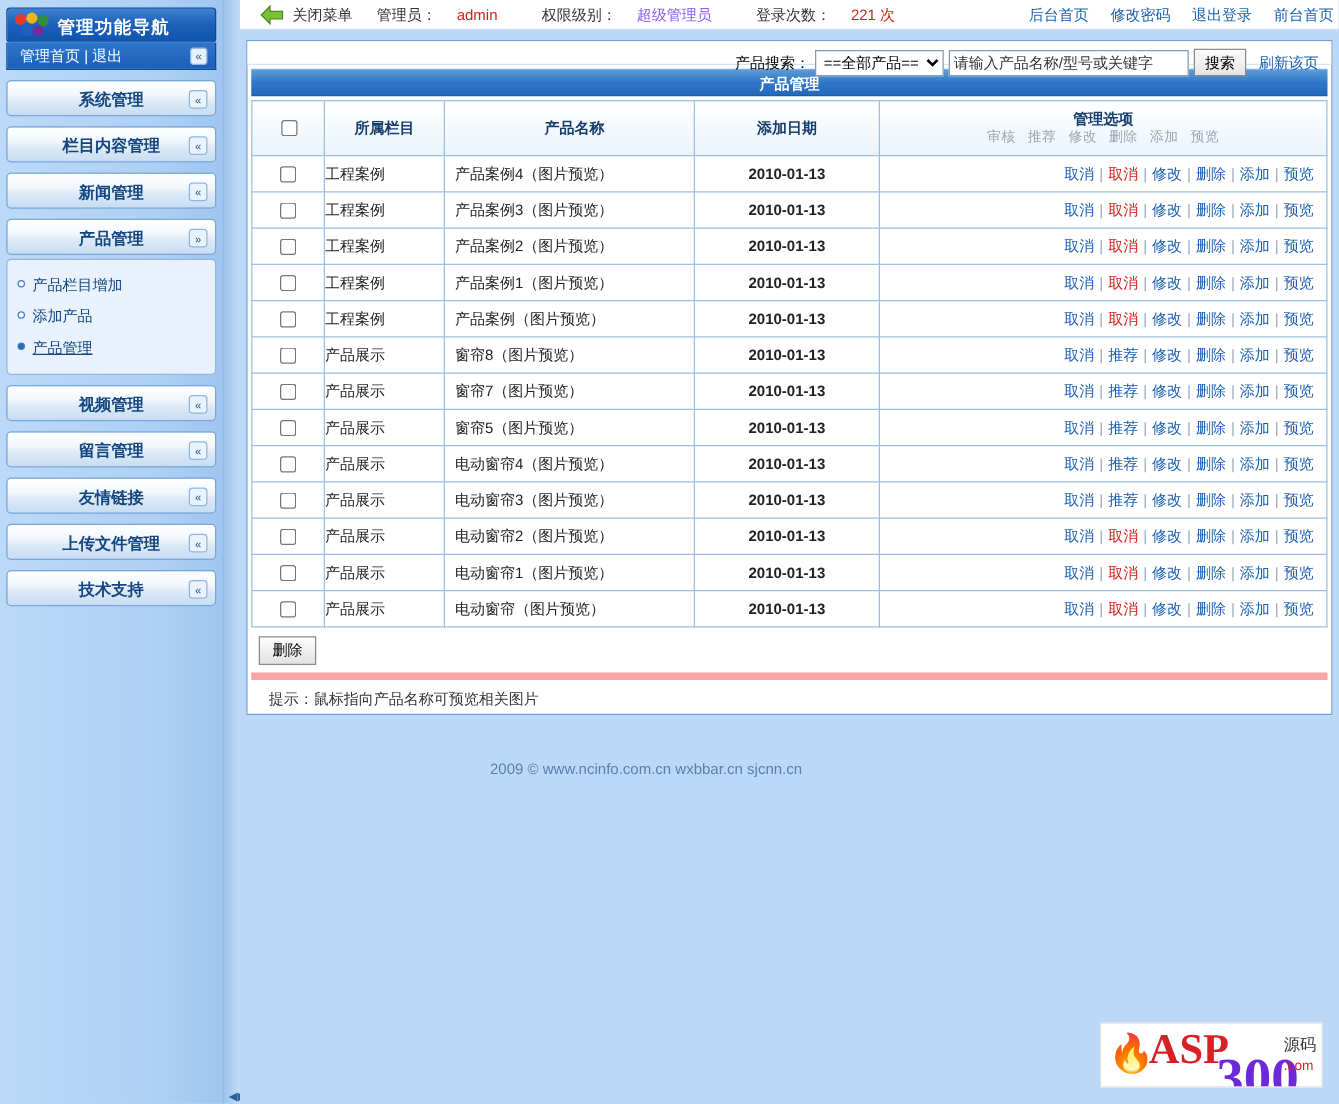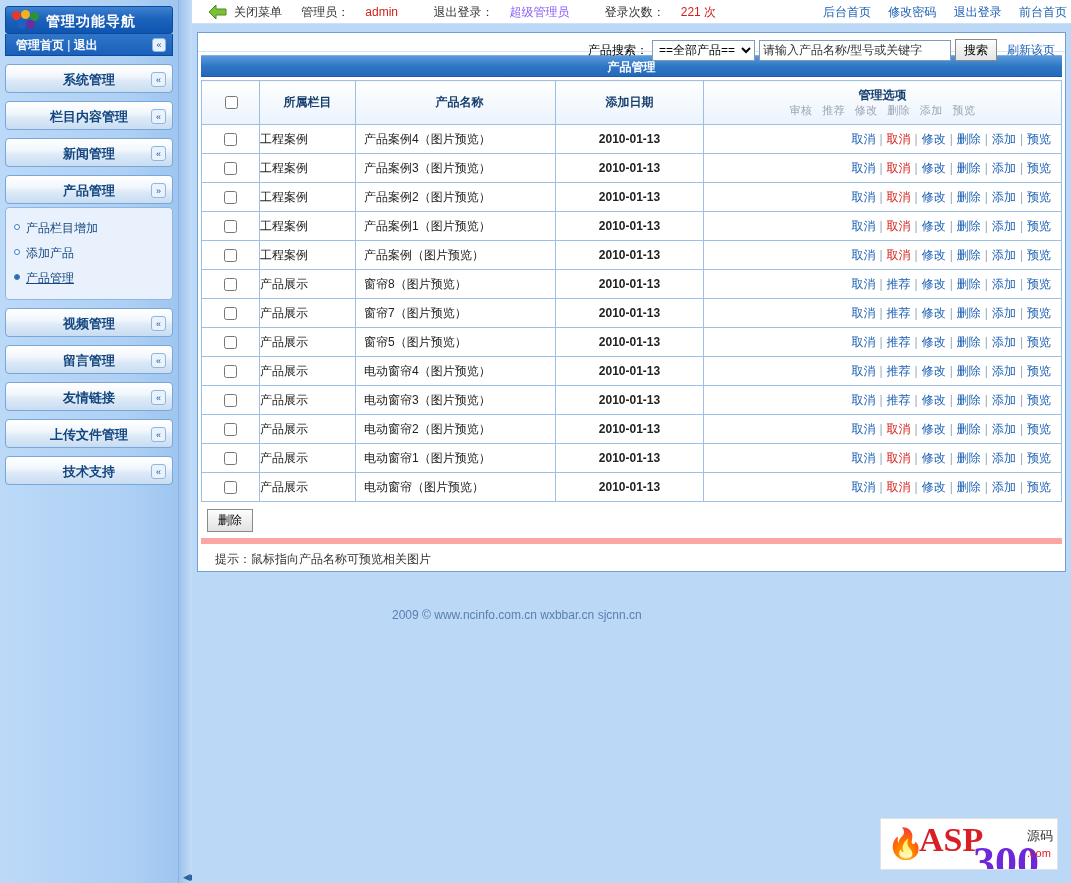--- a/index.html
+++ b/index.html
@@ -41,21 +41,21 @@
   .side-header .logo .d5 { position:absolute; width:9px; height:9px; border-radius:50%; background:#6a2f9c; left:15px; top:10px;}
 
   .side-sub {
     margin: 0 5px; height: 22px;
     background: linear-gradient(to bottom,#2f76c9,#1a5fba);
     border-left: 1px solid #0b4b9e; border-right: 1px solid #0b4b9e;
     border-bottom: 1px solid #0b4b9e;
     color: #fff; font-size: 12px; line-height: 22px; padding-left: 10px;
     position: relative;
   }
-  .side-sub a { color:#fff; text-decoration:none;font-weight:bold; }
+  .side-sub a { color:#fff; text-decoration:none; }
   .side-sub .chev {
     position:absolute; right:6px; top:4px; width:14px; height:14px;
     background:#e8f1fb; border:1px solid #8fb6e0; border-radius:3px;
     color:#17559f; font-size:9px; line-height:13px; text-align:center;
   }
 
   .menu-block { margin: 8px 5px 0 5px; }
   .menu-bar {
     position: relative;
     height: 29px;
@@ -329,21 +329,21 @@
 
   <div id="topbar">
     <span class="back-arrow">
       <svg width="22" height="18" viewBox="0 0 22 18">
         <path d="M10,2 L3,9 L10,16 L10,12 L20,12 L20,6 L10,6 Z" fill="#7cc03a" stroke="#4c8a1e" stroke-width="1"></path>
       </svg>
     </span>
     <span class="items">
       <span>关闭菜单</span>
       <span><span>管理员：</span><span class="red">admin</span></span>
-      <span><span>退出登录：</span><span class="blue">超级管理员</span></span>
+      <span><span>权限级别：</span><span class="blue">超级管理员</span></span>
       <span><span>登录次数：</span><span class="red">221 次</span></span>
     </span>
     <span class="right-links">
       <a href="#">后台首页</a>
       <a href="#">修改密码</a>
       <a href="#">退出登录</a>
       <a href="#">前台首页</a>
     </span>
   </div>
 

